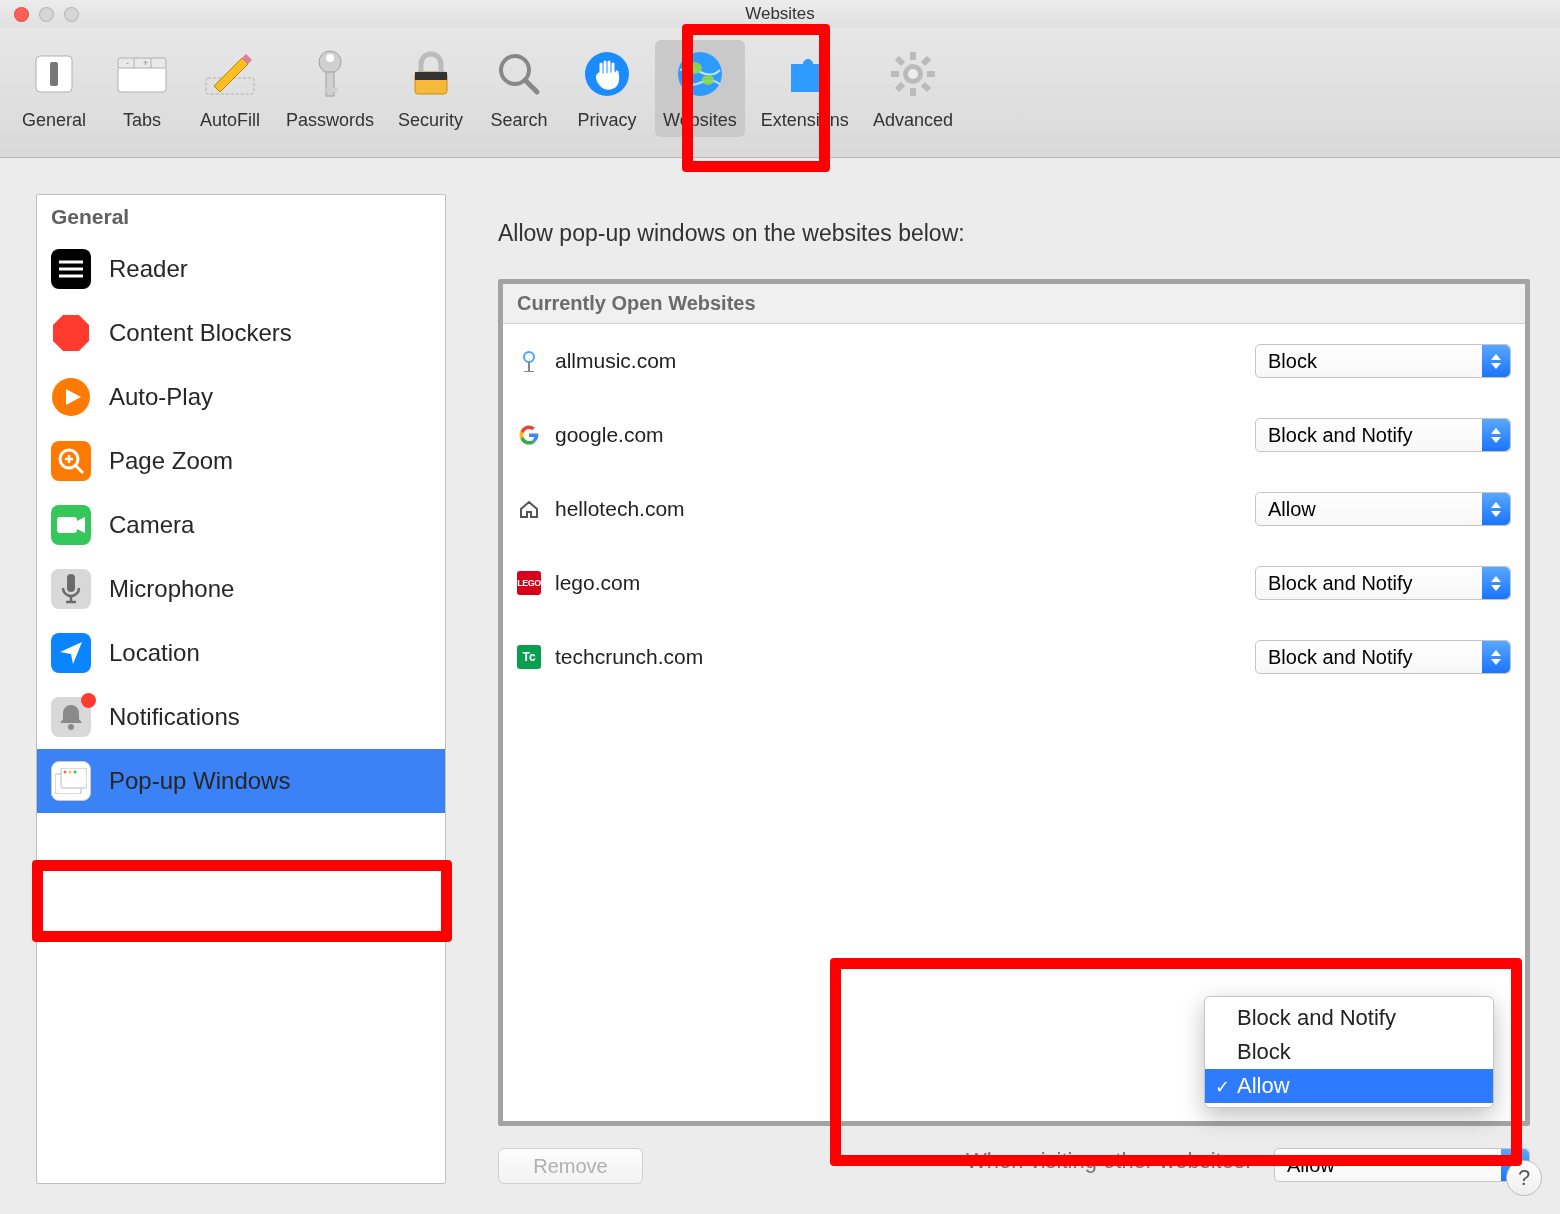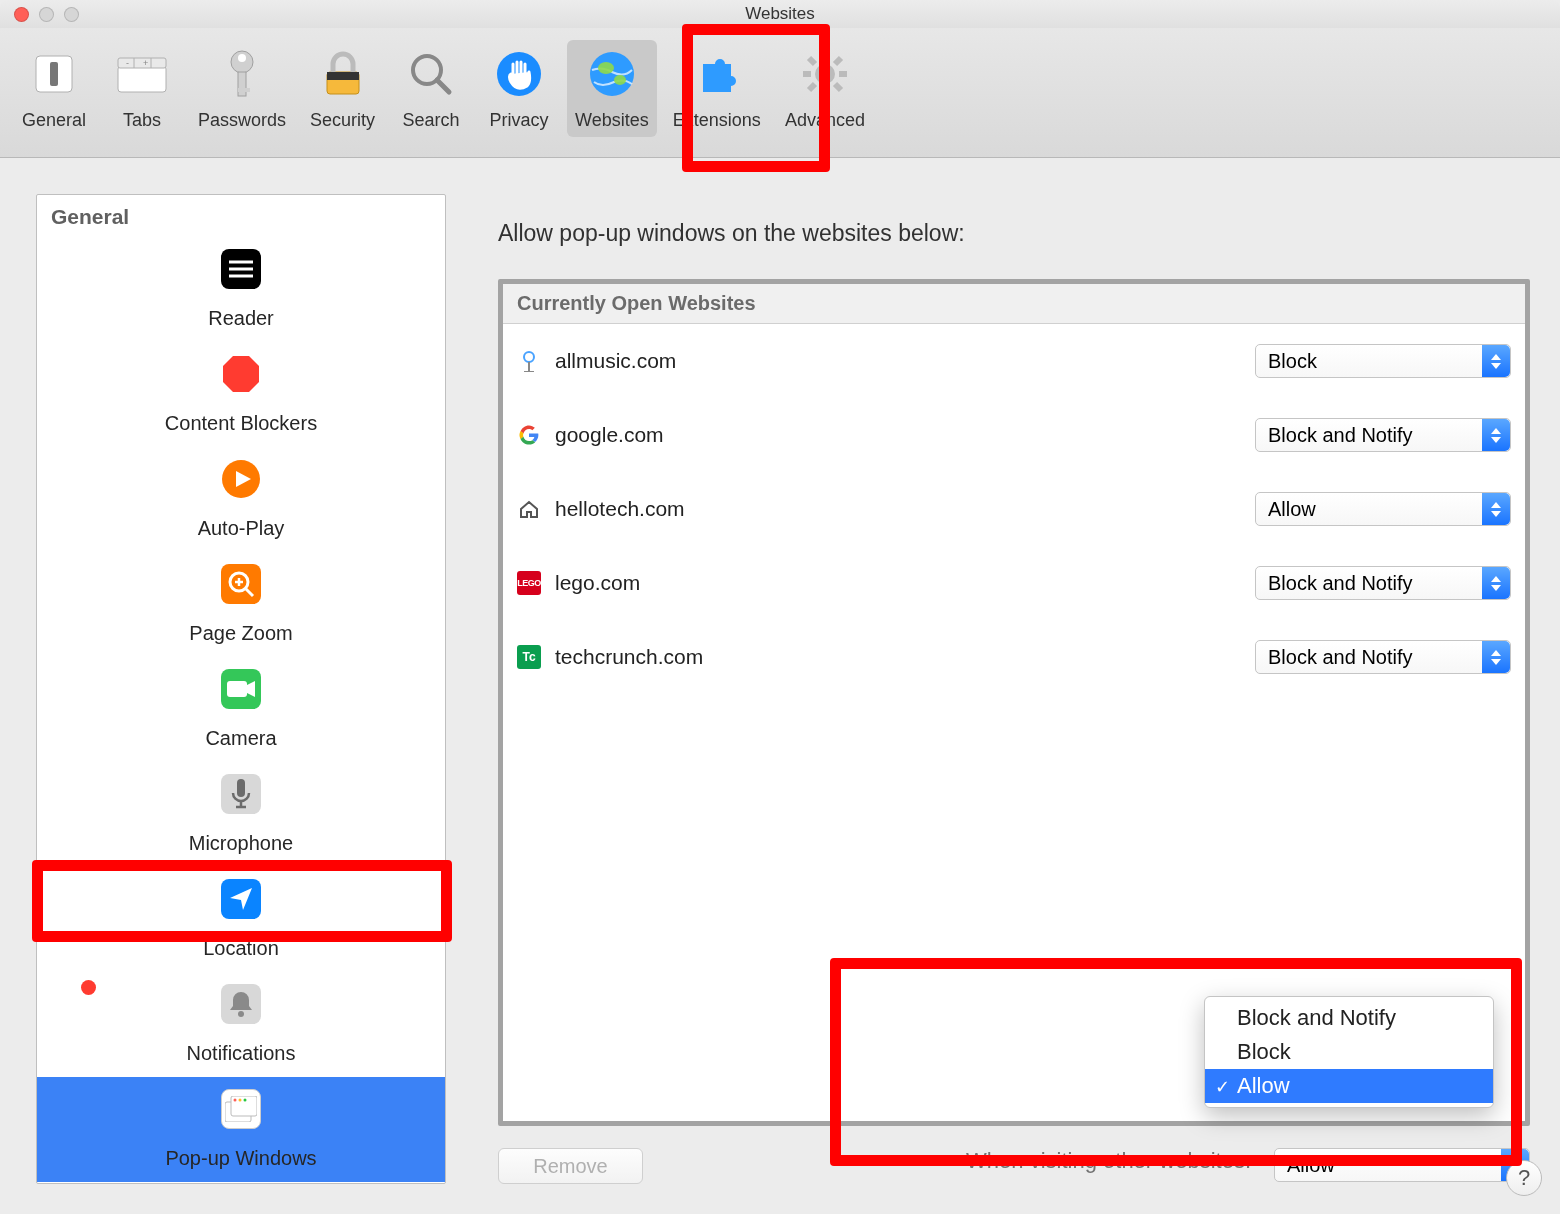--- a/index.html
+++ b/index.html
@@ -89,24 +89,23 @@
   font-weight: 600;
   font-size: 21px;
   color: #606060;
   padding: 10px 14px 8px;
 }
 .sidebar-item {
   display: flex;
   align-items: center;
   gap: 18px;
   padding: 12px 14px;
-  font-size: 20px;
+  font-size: 24px;
   color: #262626;
   position: relative;
-  flex-direction: column;
 }
 .sidebar-item.selected { background: #3b82f6; }
 .sidebar-icon {
   width: 40px;
   height: 40px;
   border-radius: 8px;
   display: flex;
   align-items: center;
   justify-content: center;
   flex-shrink: 0;
@@ -297,20 +296,30 @@
           <rect x="2" y="4" width="48" height="10" rx="2" fill="#e9e9e9" stroke="#b0b0b0"></rect>
           <line x1="18" y1="4" x2="18" y2="14" stroke="#b0b0b0"></line>
           <line x1="35" y1="4" x2="35" y2="14" stroke="#b0b0b0"></line>
           <text x="10" y="12" font-size="9" fill="#888">-</text>
           <text x="27" y="12" font-size="9" fill="#888">+</text>
         </svg>
     </div>
     <span class="toolbar-label">Tabs</span>
   </div>
 
+  <div class="toolbar-item">
+    <div class="toolbar-icon">
+      <svg width="56" height="48">
+          <rect x="4" y="28" width="48" height="16" rx="2" fill="none" stroke="#b0b0b0" stroke-dasharray="3 2"></rect>
+          <path d="M12 36 L40 8 L46 14 L18 42 Z" fill="#fbbf24" stroke="#b38600"></path>
+          <path d="M40 8 L46 14 L50 10 L44 4 Z" fill="#e27a9f"></path>
+        </svg>
+    </div>
+    <span class="toolbar-label">AutoFill</span>
+  </div>
 
   <div class="toolbar-item">
     <div class="toolbar-icon">
       <svg width="40" height="52">
           <circle cx="20" cy="14" r="11" fill="#d0d0d0" stroke="#a0a0a0"></circle>
           <circle cx="20" cy="10" r="4" fill="#fff"></circle>
           <rect x="16" y="24" width="8" height="24" fill="#d0d0d0" stroke="#a0a0a0"></rect>
           <rect x="16" y="40" width="12" height="4" fill="#d0d0d0"></rect>
         </svg>
     </div>

